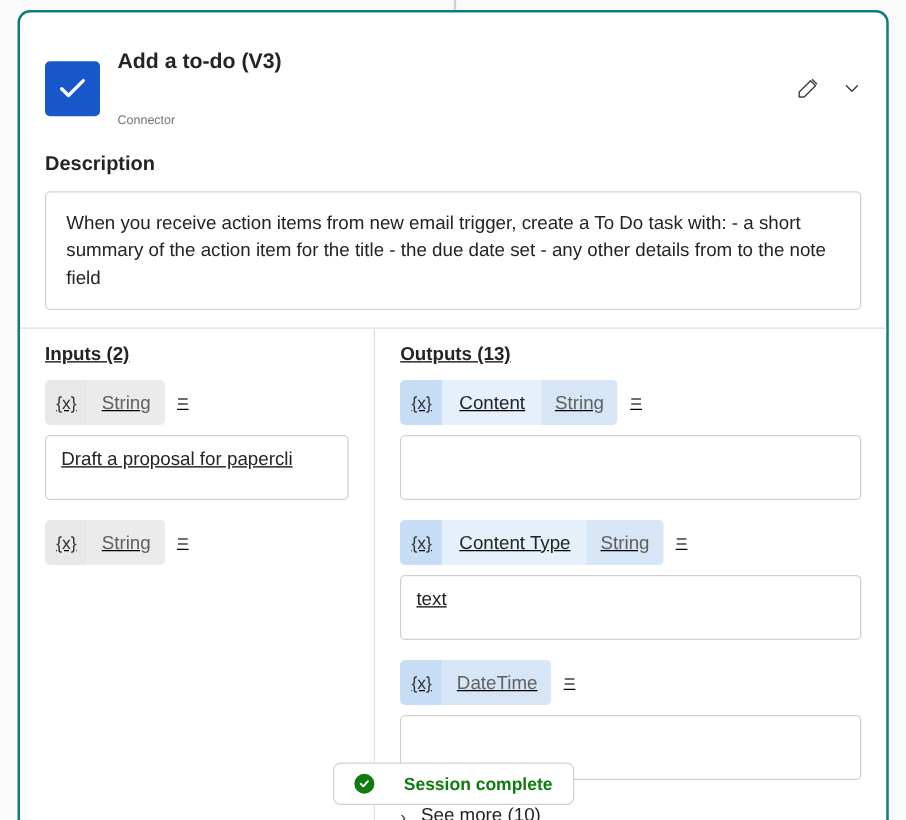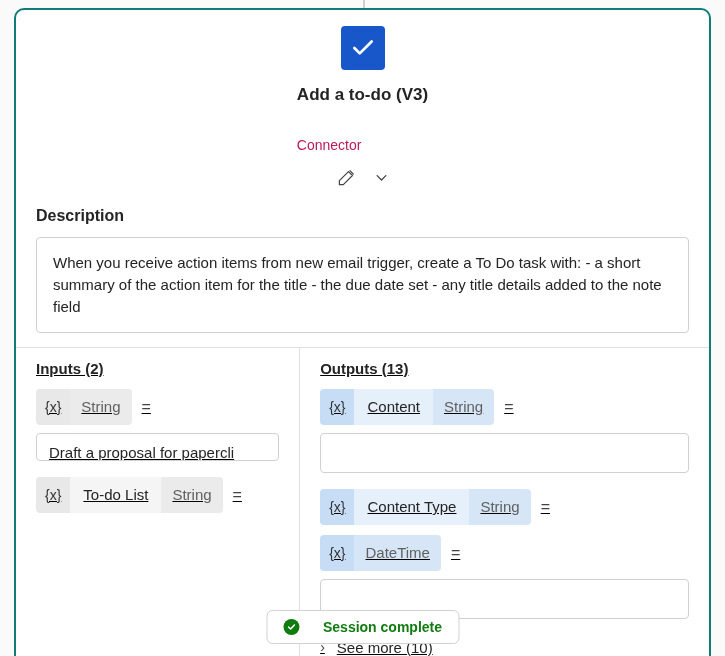--- a/index.html
+++ b/index.html
@@ -37,23 +37,22 @@
       right: 14px;
       background: #fff;
       border: 2px solid #0f7b7b;
       border-radius: 10px;
       padding: 0;
       z-index: 1;
     }
     .card-header {
       display: flex;
       align-items: center;
-      padding: 16px 20px 12px 20px;
+      padding: 28px 20px 12px 20px;
       gap: 14px;
-      flex-direction: column;
     }
     .icon-box {
       width: 44px;
       height: 44px;
       background: #1857c9;
       border-radius: 4px;
       display: flex;
       align-items: center;
       justify-content: center;
       flex-shrink: 0;
@@ -61,22 +60,22 @@
     .title-group {
       flex: 1;
     }
     .title {
       font-size: 17px;
       font-weight: 600;
       color: #242424;
       line-height: 1.3;
     }
     .subtitle {
-      font-size: 14px;
-      color: #be185d;
+      font-size: 10px;
+      color: #737373;
       line-height: 1.3;
       margin-top: 30px;
     }
     .header-actions {
       display: flex;
       align-items: center;
       gap: 18px;
     }
     .header-icon {
       cursor: pointer;
@@ -176,21 +175,21 @@
     }
     .value-box {
       margin-top: -2px;
       margin-bottom: 16px;
       border: 1px solid #d1d1d1;
       border-radius: 4px;
       padding: 10px 12px;
       font-size: 15px;
       color: #242424;
       background: #fff;
-      height: 28px;
+      height: 52px;
       overflow: hidden;
       white-space: nowrap;
     }
     .value-box.empty {
       min-height: 40px;
     }
     .see-more {
       display: flex;
       align-items: center;
       gap: 12px;
@@ -256,40 +255,39 @@
       </div>
       <div class="header-icon">
         <svg width="15" height="15" viewBox="0 0 24 24" fill="none">
           <path d="M5 9 L12 16 L19 9" stroke="#424242" stroke-width="2" stroke-linecap="round" stroke-linejoin="round"></path>
         </svg>
       </div>
     </div>
   </div>
 
   <div class="section-label">Description</div>
-  <div class="description-box">When you receive action items from new email trigger, create a To Do task with: - a short summary of the action item for the title - the due date set - any title details added to the note field</div>
+  <div class="description-box">When you receive action items from new email trigger, create a To Do task with: - a short summary of the action item for the title - the due date set - any other details from to the note field</div>
 
   <div class="columns">
 
     <div class="col left">
       <div class="col-title">Inputs (2)</div>
 
       <div class="param-row">
         <div class="var-badge input-var">
           <span class="var-icon">{x}</span>
           <span class="var-type">String</span>
         </div>
         <span class="equals">=</span>
       </div>
       <div class="value-box">Draft a proposal for papercli</div>
 
       <div class="param-row">
         <div class="var-badge input-var">
           <span class="var-icon">{x}</span>
-          <span class="var-name">To-do List</span>
           <span class="var-type">String</span>
         </div>
         <span class="equals">=</span>
       </div>
     </div>
 
     <div class="col right">
       <div class="col-title">Outputs (13)</div>
 
       <div class="param-row output">
@@ -303,20 +301,21 @@
       <div class="value-box empty"></div>
 
       <div class="param-row output">
         <div class="var-badge output-var">
           <span class="var-icon">{x}</span>
           <span class="var-name">Content Type</span>
           <span class="var-type">String</span>
         </div>
         <span class="equals">=</span>
       </div>
+      <div class="value-box">text</div>
 
       <div class="param-row output">
         <div class="var-badge output-var">
           <span class="var-icon">{x}</span>
           <span class="var-type">DateTime</span>
         </div>
         <span class="equals">=</span>
       </div>
       <div class="value-box empty"></div>
 

